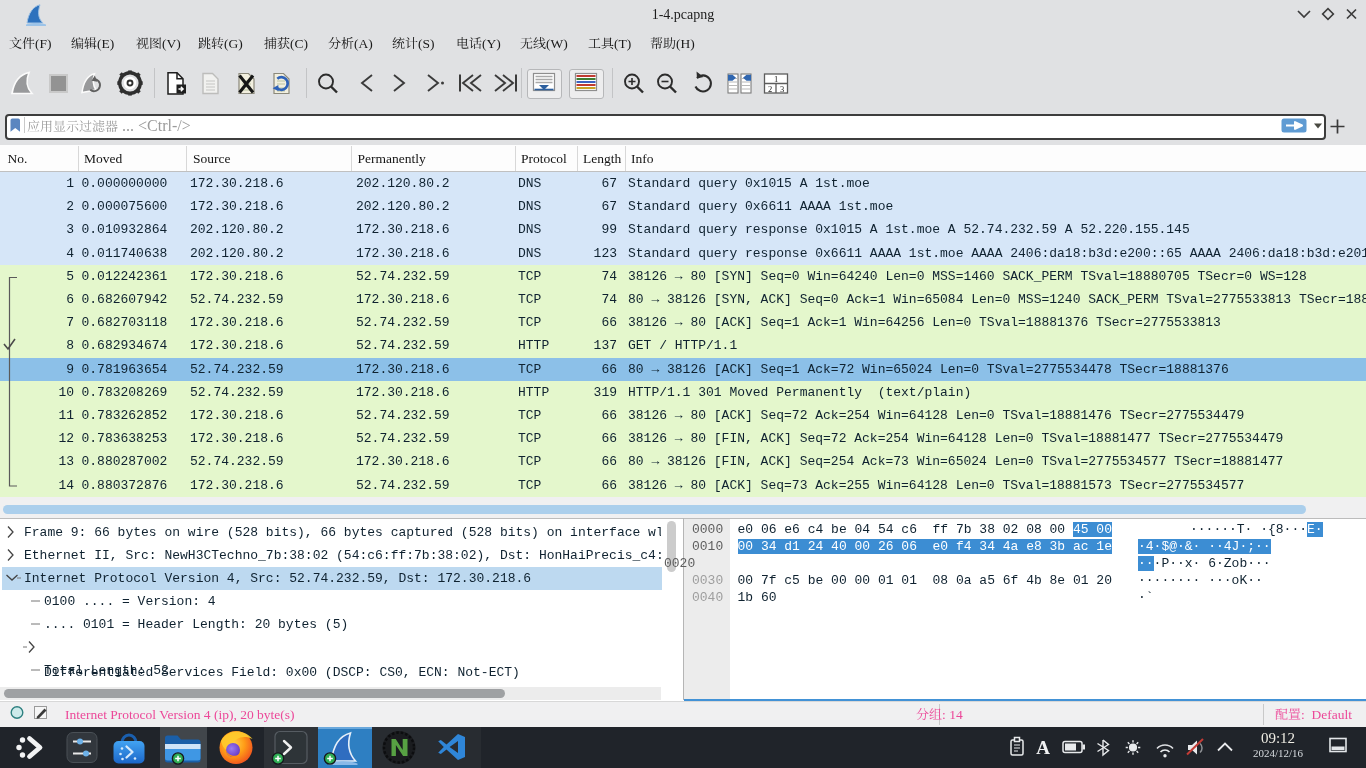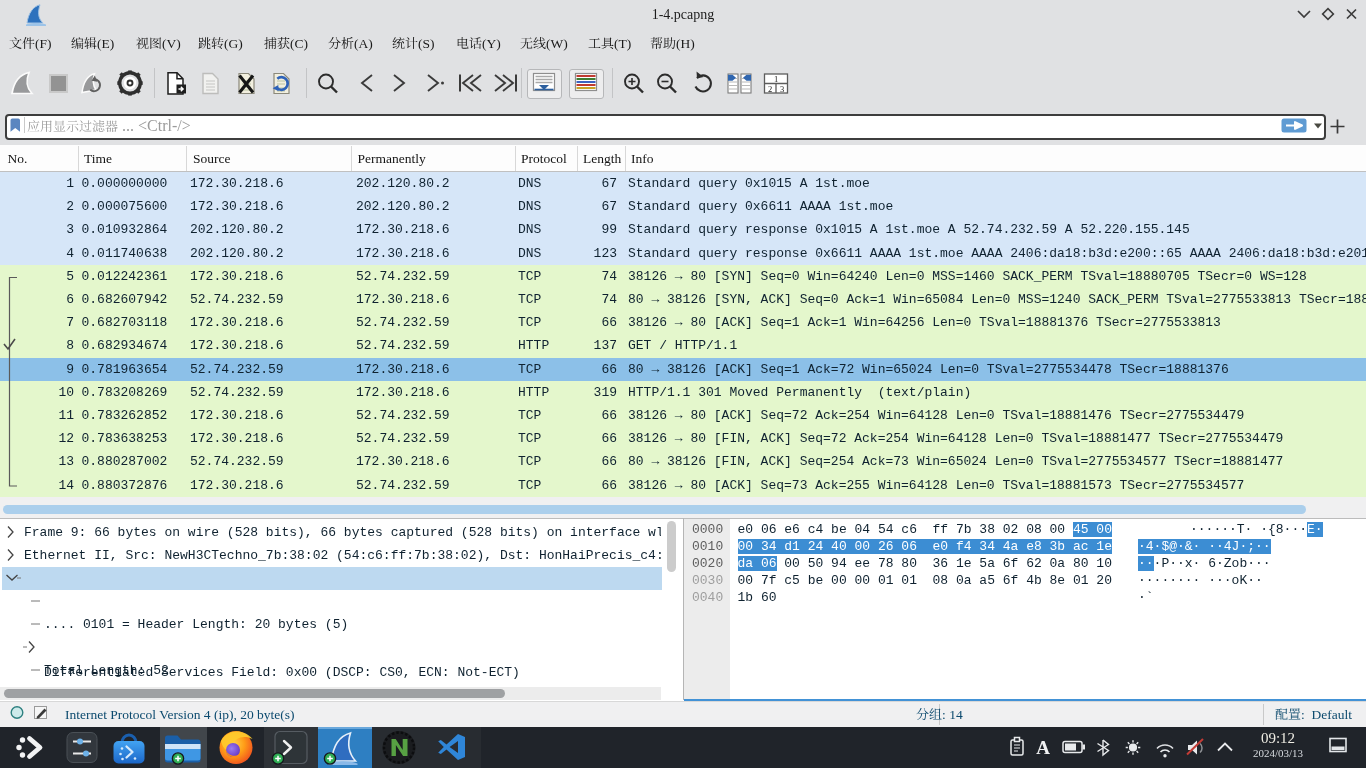--- a/index.html
+++ b/index.html
@@ -30,21 +30,21 @@
 #dsel{left:2px;top:566.5px;width:660px;height:23px;background:#bdd9f0}
 #dvsc{left:667px;top:521px;width:9px;height:51px;background:#cccccc;border-radius:4.5px}
 #dhsc{left:0;top:687px;width:661px;height:13px;background:#ececec}
 #dhsc .th{left:4px;top:2px;width:501px;height:9px;background:#9fa1a3;border-radius:4.5px}
 #pdiv{left:683px;top:518px;width:1px;height:182px;background:#b5b5b5}
 #offcol{left:684px;top:519px;width:46px;height:181px;background:#ececec}
 .hx{height:17px;line-height:17px}
 .hl{background:#3c8dd3;color:#ffffff}
 #hexblue{left:684px;top:699px;width:682px;height:2px;background:#4292d6}
 #sbar{left:0;top:701px;width:1366px;height:26px;background:#f0f0f1;border-top:1px solid #d8d8d8;box-sizing:border-box}
-.st{top:701px;height:26px;line-height:27px;font-size:13.5px;color:#0c4a6e;white-space:pre}
+.st{top:701px;height:26px;line-height:27px;font-size:13.5px;color:#ec4899;white-space:pre}
 .ssep{top:704px;width:1px;height:21px;background:#c9c9c9}
 #tbar{left:0;top:727px;width:1366px;height:41px;background:#20242a}
 .tile{top:727px;height:41px}
 </style></head><body>
 <div id="scr">
 <div class="ab" id="chrome"></div>
 <div class="ab" id="title">1-4.pcapng</div>
 
 <svg class="ab" style="left:24px;top:3px" width="24" height="24" viewBox="0 0 24 24">
  <path d="M3,20 C4.5,10 9,3.5 16,1.8 C14,8.5 13.5,15 19,20 Z" fill="#2d71bd" stroke="#9fc2e4" stroke-width="1"></path>
@@ -225,38 +225,40 @@
     </svg>
 
 <div class="ab" id="hdr"></div>
 <div class="ab hs" style="left:77.5px"></div>
 <div class="ab hs" style="left:186px"></div>
 <div class="ab hs" style="left:351px"></div>
 <div class="ab hs" style="left:515px"></div>
 <div class="ab hs" style="left:576.5px"></div>
 <div class="ab hs" style="left:625px"></div>
 <div class="ab hc" style="left:7.5px">No.</div>
-<div class="ab hc" style="left:84px">Time</div>
+<div class="ab hc" style="left:84px">Moved</div>
 <div class="ab hc" style="left:193px">Source</div>
 <div class="ab hc" style="left:357.5px">Permanently</div>
 <div class="ab hc" style="left:521px">Protocol</div>
 <div class="ab hc" style="left:583px">Length</div>
 <div class="ab hc" style="left:631px">Info</div>
 <div class="ab mono" id="list"><div class="row bb"><span class="n1">1</span><span class="t2">0.000000000</span><span class="s3">172.30.218.6</span><span class="d4">202.120.80.2</span><span class="p5">DNS</span><span class="l6">67</span><span class="i7">Standard query 0x1015 A 1st.moe</span></div><div class="row bb"><span class="n1">2</span><span class="t2">0.000075600</span><span class="s3">172.30.218.6</span><span class="d4">202.120.80.2</span><span class="p5">DNS</span><span class="l6">67</span><span class="i7">Standard query 0x6611 AAAA 1st.moe</span></div><div class="row bb"><span class="n1">3</span><span class="t2">0.010932864</span><span class="s3">202.120.80.2</span><span class="d4">172.30.218.6</span><span class="p5">DNS</span><span class="l6">99</span><span class="i7">Standard query response 0x1015 A 1st.moe A 52.74.232.59 A 52.220.155.145</span></div><div class="row bb"><span class="n1">4</span><span class="t2">0.011740638</span><span class="s3">202.120.80.2</span><span class="d4">172.30.218.6</span><span class="p5">DNS</span><span class="l6">123</span><span class="i7">Standard query response 0x6611 AAAA 1st.moe AAAA 2406:da18:b3d:e200::65 AAAA 2406:da18:b3d:e201</span></div><div class="row gg"><span class="n1">5</span><span class="t2">0.012242361</span><span class="s3">172.30.218.6</span><span class="d4">52.74.232.59</span><span class="p5">TCP</span><span class="l6">74</span><span class="i7">38126 → 80 [SYN] Seq=0 Win=64240 Len=0 MSS=1460 SACK_PERM TSval=18880705 TSecr=0 WS=128</span></div><div class="row gg"><span class="n1">6</span><span class="t2">0.682607942</span><span class="s3">52.74.232.59</span><span class="d4">172.30.218.6</span><span class="p5">TCP</span><span class="l6">74</span><span class="i7">80 → 38126 [SYN, ACK] Seq=0 Ack=1 Win=65084 Len=0 MSS=1240 SACK_PERM TSval=2775533813 TSecr=18880705</span></div><div class="row gg"><span class="n1">7</span><span class="t2">0.682703118</span><span class="s3">172.30.218.6</span><span class="d4">52.74.232.59</span><span class="p5">TCP</span><span class="l6">66</span><span class="i7">38126 → 80 [ACK] Seq=1 Ack=1 Win=64256 Len=0 TSval=18881376 TSecr=2775533813</span></div><div class="row gg"><span class="n1">8</span><span class="t2">0.682934674</span><span class="s3">172.30.218.6</span><span class="d4">52.74.232.59</span><span class="p5">HTTP</span><span class="l6">137</span><span class="i7">GET / HTTP/1.1</span></div><div class="row ss"><span class="n1">9</span><span class="t2">0.781963654</span><span class="s3">52.74.232.59</span><span class="d4">172.30.218.6</span><span class="p5">TCP</span><span class="l6">66</span><span class="i7">80 → 38126 [ACK] Seq=1 Ack=72 Win=65024 Len=0 TSval=2775534478 TSecr=18881376</span></div><div class="row gg"><span class="n1">10</span><span class="t2">0.783208269</span><span class="s3">52.74.232.59</span><span class="d4">172.30.218.6</span><span class="p5">HTTP</span><span class="l6">319</span><span class="i7">HTTP/1.1 301 Moved Permanently  (text/plain)</span></div><div class="row gg"><span class="n1">11</span><span class="t2">0.783262852</span><span class="s3">172.30.218.6</span><span class="d4">52.74.232.59</span><span class="p5">TCP</span><span class="l6">66</span><span class="i7">38126 → 80 [ACK] Seq=72 Ack=254 Win=64128 Len=0 TSval=18881476 TSecr=2775534479</span></div><div class="row gg"><span class="n1">12</span><span class="t2">0.783638253</span><span class="s3">172.30.218.6</span><span class="d4">52.74.232.59</span><span class="p5">TCP</span><span class="l6">66</span><span class="i7">38126 → 80 [FIN, ACK] Seq=72 Ack=254 Win=64128 Len=0 TSval=18881477 TSecr=2775534479</span></div><div class="row gg"><span class="n1">13</span><span class="t2">0.880287002</span><span class="s3">52.74.232.59</span><span class="d4">172.30.218.6</span><span class="p5">TCP</span><span class="l6">66</span><span class="i7">80 → 38126 [FIN, ACK] Seq=254 Ack=73 Win=65024 Len=0 TSval=2775534577 TSecr=18881477</span></div><div class="row gg"><span class="n1">14</span><span class="t2">0.880372876</span><span class="s3">172.30.218.6</span><span class="d4">52.74.232.59</span><span class="p5">TCP</span><span class="l6">66</span><span class="i7">38126 → 80 [ACK] Seq=73 Ack=255 Win=64128 Len=0 TSval=18881573 TSecr=2775534577</span></div></div>
 <svg class="ab" style="left:0;top:172px" width="24" height="325" viewBox="0 0 24 325">
 <path d="M17,105.5 H9.5 V314 H17" fill="none" stroke="#5a5a5a" stroke-width="1.2"></path>
 <path d="M4,172 l4,5 7,-10" fill="none" stroke="#4a4a4a" stroke-width="1.6"></path>
     </svg>
 <div class="ab" id="hsc1">
       <div class="ab th"></div>
     </div>
 <div class="ab" id="panes"></div>
 <div class="ab" id="dsel"></div>
 <div class="ab mono drow" style="left:24px;top:520.5px;width:637px;overflow:hidden">Frame 9: 66 bytes on wire (528 bits), 66 bytes captured (528 bits) on interface wlp1s0, id 0</div>
 <div class="ab mono drow" style="left:24px;top:543.5px;width:637px;overflow:hidden">Ethernet II, Src: NewH3CTechno_7b:38:02 (54:c6:ff:7b:38:02), Dst: HonHaiPrecis_c4:8d:89 (c4:...</div>
+<div class="ab mono drow" style="left:24px;top:566.5px;width:637px;overflow:hidden">Internet Protocol Version 4, Src: 52.74.232.59, Dst: 172.30.218.6</div>
+<div class="ab mono drow" style="left:44px;top:589.5px;width:617px;overflow:hidden">0100 .... = Version: 4</div>
 <div class="ab mono drow" style="left:44px;top:612.5px;width:617px;overflow:hidden">.... 0101 = Header Length: 20 bytes (5)</div>
 <div class="ab mono drow" style="left:44px;top:661px;width:617px;overflow:hidden">Differentiated Services Field: 0x00 (DSCP: CS0, ECN: Not-ECT)</div>
 <div class="ab mono drow" style="left:44px;top:658.5px;width:617px;overflow:hidden">Total Length: 52</div>
 <svg class="ab" style="left:0;top:518px" width="48" height="182" viewBox="0 0 48 182">
 <g fill="none" stroke="#444444" stroke-width="1.3">
 <path d="M8,8.5 l5,5.5 -5,5.5"></path>
 <path d="M8,31.5 l5,5.5 -5,5.5"></path>
 <path d="M6.5,57 l5.5,5 5.5,-5"></path>
 <path d="M29,123.5 l5,5.5 -5,5.5"></path>
 </g>
@@ -273,22 +275,21 @@
       <div class="ab th"></div>
     </div>
 <div class="ab" id="pdiv"></div>
 <div class="ab" id="offcol"></div>
 <div class="ab mono hx" style="left:692px;top:520.5px;color:#5f5f5f">0000</div>
 <div class="ab mono hx" style="left:737.5px;top:520.5px">e0 06 e6 c4 be 04 54 c6  ff 7b 38 02 08 00 <span class="hl">45 00</span></div>
 <div class="ab mono hx" style="left:1190px;top:520.5px">······T· ·{8···<span class="hl">E·</span></div>
 <div class="ab mono hx" style="left:692px;top:537.5px;color:#5f5f5f">0010</div>
 <div class="ab mono hx" style="left:737.5px;top:537.5px"><span class="hl">00 34 d1 24 40 00 26 06  e0 f4 34 4a e8 3b ac 1e</span></div>
 <div class="ab mono hx" style="left:1138px;top:537.5px"><span class="hl">·4·$@·&amp;· ··4J·;··</span></div>
-<div class="ab mono hx" style="left:692px;top:554.5px;color:#5f5f5f">0020</div>
-<div class="ab mono hx" style="left:737.5px;top:554.5px"><span class="hl">da 06</span> 00 50 94 ee 78 80  36 1e 5a 6f 62 0a 80 10</div>
+<div class="ab mono hx" style="left:664px;top:554.5px;color:#5f5f5f">0020</div>
 <div class="ab mono hx" style="left:1138px;top:554.5px"><span class="hl">··</span>·P··x· 6·Zob···</div>
 <div class="ab mono hx" style="left:692px;top:571.5px;color:#9e9e9e">0030</div>
 <div class="ab mono hx" style="left:737.5px;top:571.5px">00 7f c5 be 00 00 01 01  08 0a a5 6f 4b 8e 01 20</div>
 <div class="ab mono hx" style="left:1138px;top:571.5px">········ ···oK·· </div>
 <div class="ab mono hx" style="left:692px;top:588.5px;color:#9e9e9e">0040</div>
 <div class="ab mono hx" style="left:737.5px;top:588.5px">1b 60</div>
 <div class="ab mono hx" style="left:1138px;top:588.5px">·`</div>
 <div class="ab" id="hexblue"></div>
 <div class="ab" id="sbar"></div>
 <svg class="ab" style="left:9px;top:704px" width="40" height="17" viewBox="0 0 40 17">
@@ -420,18 +421,18 @@
         <circle cx="165" cy="28.8" r="1.7" fill="#e8eaec" stroke="none"></circle>
       </g>
  <g>
         <path d="M188,18 h4 l5,-4.5 v14 l-5,-4.5 h-4 z" fill="#e8eaec"></path>
         <path d="M200,16.5 a6,6 0 0 1 0,9" fill="none" stroke="#8d9094" stroke-width="1.5"></path>
         <path d="M187,27.5 L203,12" stroke="#c43c36" stroke-width="2"></path>
       </g>
  <polyline points="218,23.5 225,16.5 232,23.5" fill="none" stroke="#e8eaec" stroke-width="1.8"></polyline>
 </svg>
 <div class="ab" style="left:1248px;top:730px;width:60px;height:16px;line-height:16px;font-size:15px;color:#efede4;text-align:center;white-space:pre">09:12</div>
-<div class="ab" style="left:1243px;top:747px;width:70px;height:12px;line-height:12px;font-size:11px;color:#d6dade;text-align:center;white-space:pre">2024/03/13</div>
+<div class="ab" style="left:1243px;top:747px;width:70px;height:12px;line-height:12px;font-size:11px;color:#d6dade;text-align:center;white-space:pre">2024/12/16</div>
 <svg class="ab" style="left:1325px;top:735px" width="26" height="24" viewBox="0 0 26 24">
  <rect x="5" y="3.5" width="16" height="13" fill="none" stroke="#e3e6e9" stroke-width="1.6"></rect>
  <rect x="6.5" y="11.5" width="13" height="3.5" fill="#e3e6e9"></rect>
 </svg>
 
 </div>
 </body></html>

